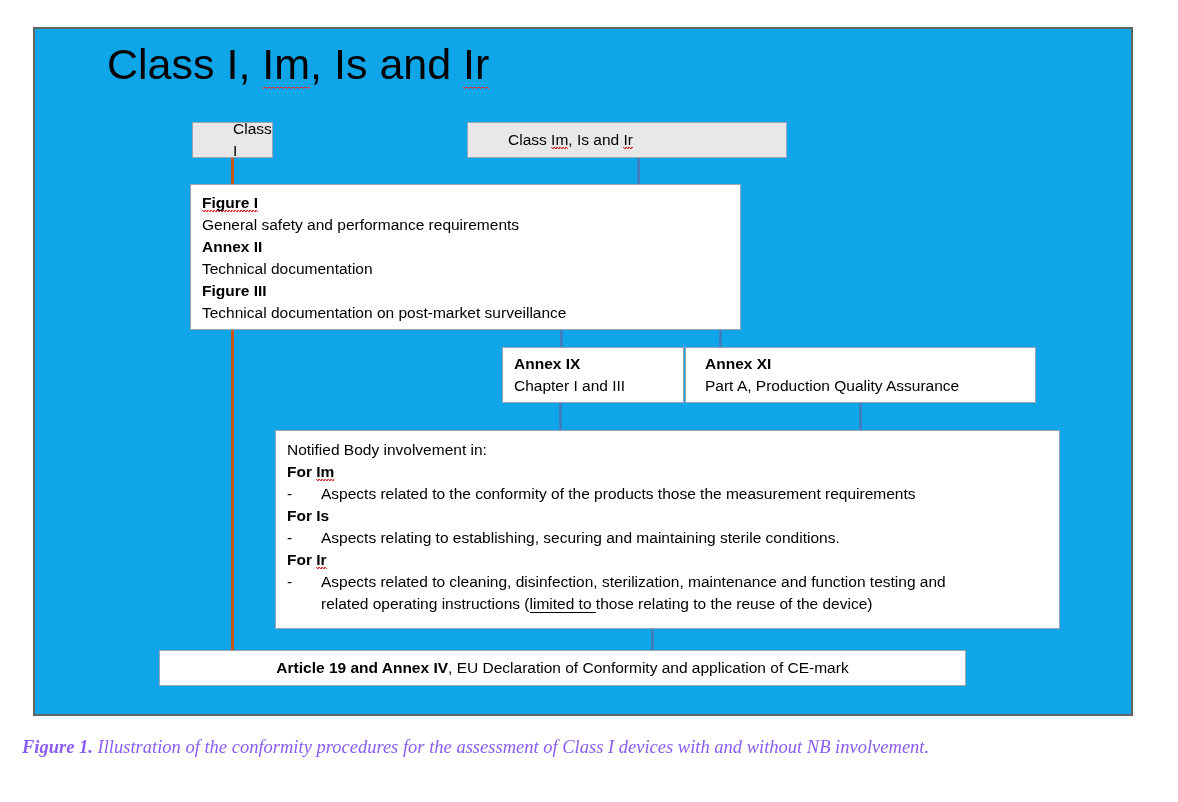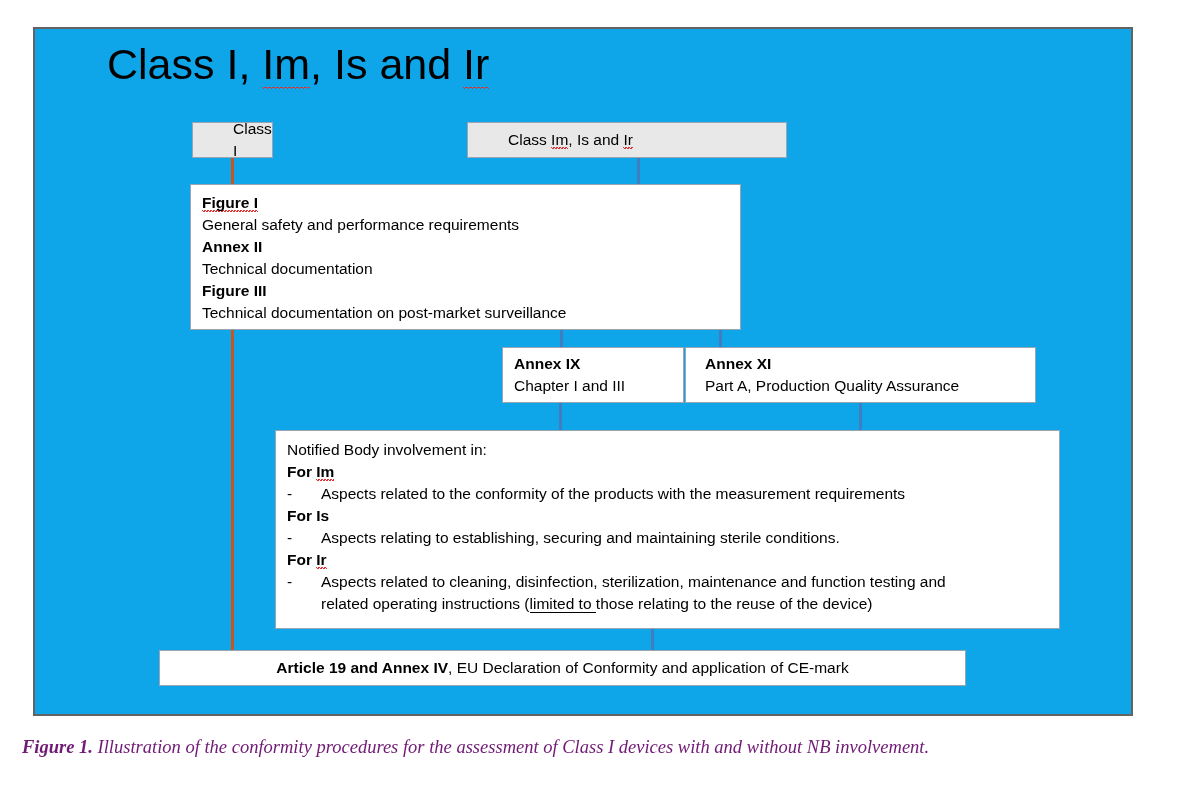--- a/index.html
+++ b/index.html
@@ -113,21 +113,21 @@
   #caption {
     position: absolute;
     left: 22px;
     top: 733px;
     width: 1140px;
     font-family: "Liberation Serif", serif;
     font-size: 18.5px;
     line-height: 1.52;
     font-style: italic;
     text-align: justify;
-    color: #701a75;
+    color: #8b5cf6;
   }
   #caption .cap-label {
     font-weight: bold;
     font-style: italic;
   }
 </style>
 </head>
 <body>
 
 <div id="figure-frame">
@@ -173,21 +173,21 @@
     <div class="conn v-blue" style="left:524px; top:374px; height:27px;"></div>
 
     <div class="conn v-blue" style="left:824px; top:374px; height:27px;"></div>
 
     <div class="node" style="left:240px; top:401px; width:785px; height:199px; padding:8px 11px;">
       <div class="nb-line">Notified Body involvement in:</div>
 
       <div class="nb-line"><b>For <span class="sq-underline small">Im</span></b></div>
       <div class="nb-bullet">
         <span class="dash">-</span>
-        <span class="txt">Aspects related to the conformity of the products with the measurement requirements</span>
+        <span class="txt">Aspects related to the conformity of the products those the measurement requirements</span>
       </div>
 
       <div class="nb-line"><b>For Is</b></div>
       <div class="nb-bullet">
         <span class="dash">-</span>
         <span class="txt">Aspects relating to establishing, securing and maintaining sterile conditions.</span>
       </div>
 
       <div class="nb-line"><b>For <span class="sq-underline small">Ir</span></b></div>
       <div class="nb-bullet">

